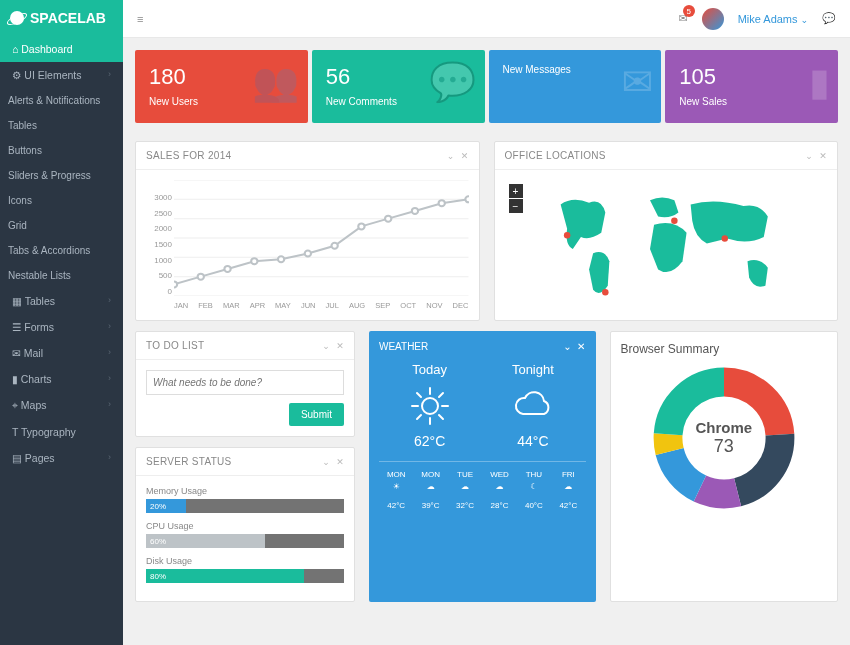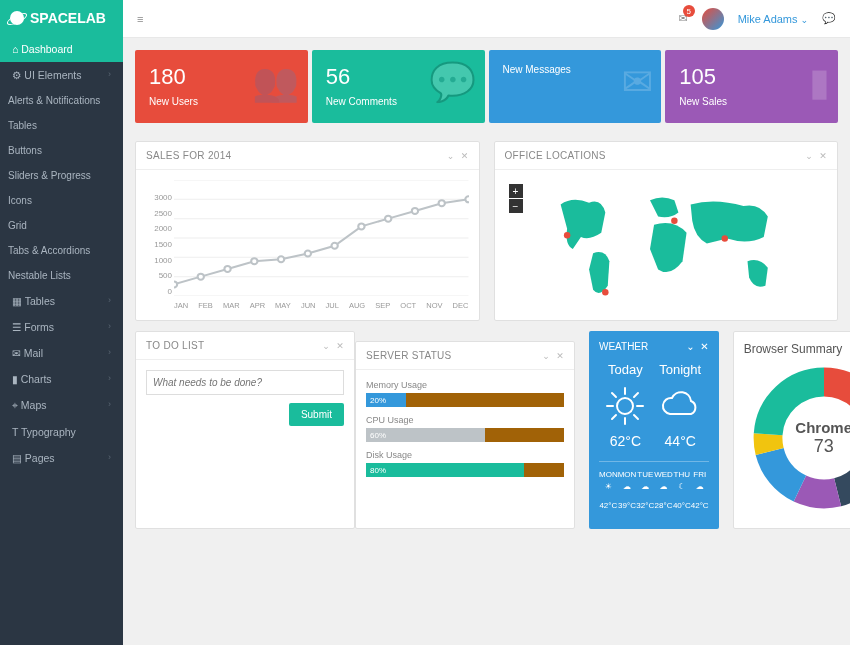--- a/index.html
+++ b/index.html
@@ -45,38 +45,38 @@
 .map-panel{flex:1}
 .mapbox{height:130px;position:relative;background:#fff}
 .mapctrl{position:absolute;left:4px;top:4px;display:flex;flex-direction:column}
 .mapctrl span{background:#333;color:#fff;width:14px;height:14px;display:flex;align-items:center;justify-content:center;font-size:10px;cursor:pointer;margin-bottom:1px}
 .todo-panel{width:220px}
 .todo-input{width:100%;border:1px solid #ddd;padding:6px;font-size:10px;font-style:italic;color:#aaa}
 .submit-btn{background:#1abc9c;color:#fff;border:none;padding:6px 12px;float:right;margin-top:8px;cursor:pointer;font-size:10px;border-radius:2px}
 .server-panel{width:220px;margin-top:10px}
 .srv-item{margin-bottom:8px}
 .srv-lbl{font-size:9px;color:#888;margin-bottom:3px}
-.prog{height:14px;background:#a16207;position:relative}
+.prog{height:14px;background:#737373;position:relative}
 .prog-bar{height:100%;display:flex;align-items:center;padding-left:4px;color:#fff;font-size:8px}
 .weather{flex:1;background:#3498db;color:#fff;border-radius:2px;padding:10px}
 .w-hd{display:flex;justify-content:space-between;font-size:10px;margin-bottom:10px}
 .w-main{display:flex;justify-content:space-around;text-align:center;margin-bottom:12px}
 .w-col .title{font-size:13px;margin-bottom:8px}
 .w-col .big-ic{height:42px;display:flex;align-items:center;justify-content:center;margin-bottom:6px}
 .w-col .temp{font-size:14px}
 .w-days{display:flex;justify-content:space-between;border-top:1px solid rgba(255,255,255,.3);padding-top:8px;text-align:center}
 .w-day{flex:1;font-size:8px}
 .w-day .d-ic{height:16px;margin:3px 0}
 .browser-panel{flex:1;padding:10px}
 .b-title{font-size:12px;margin-bottom:2px}
 .donut-wrap{position:relative;width:160px;height:160px;margin:0 auto}
 .donut-center{position:absolute;left:50%;top:50%;transform:translate(-50%,-50%);text-align:center}
 .donut-center .nm{font-size:15px;font-weight:bold}
 .donut-center .vl{font-size:18px}
-.col-left{display:flex;flex-direction:row}
+.col-left{display:flex;flex-direction:column}
 </style>
 </head>
 <body>
 
 <div class="app">
   <aside class="sidebar">
     <div class="brand">
       <span class="logo"></span>
       <span>SPACELAB</span>
     </div>

